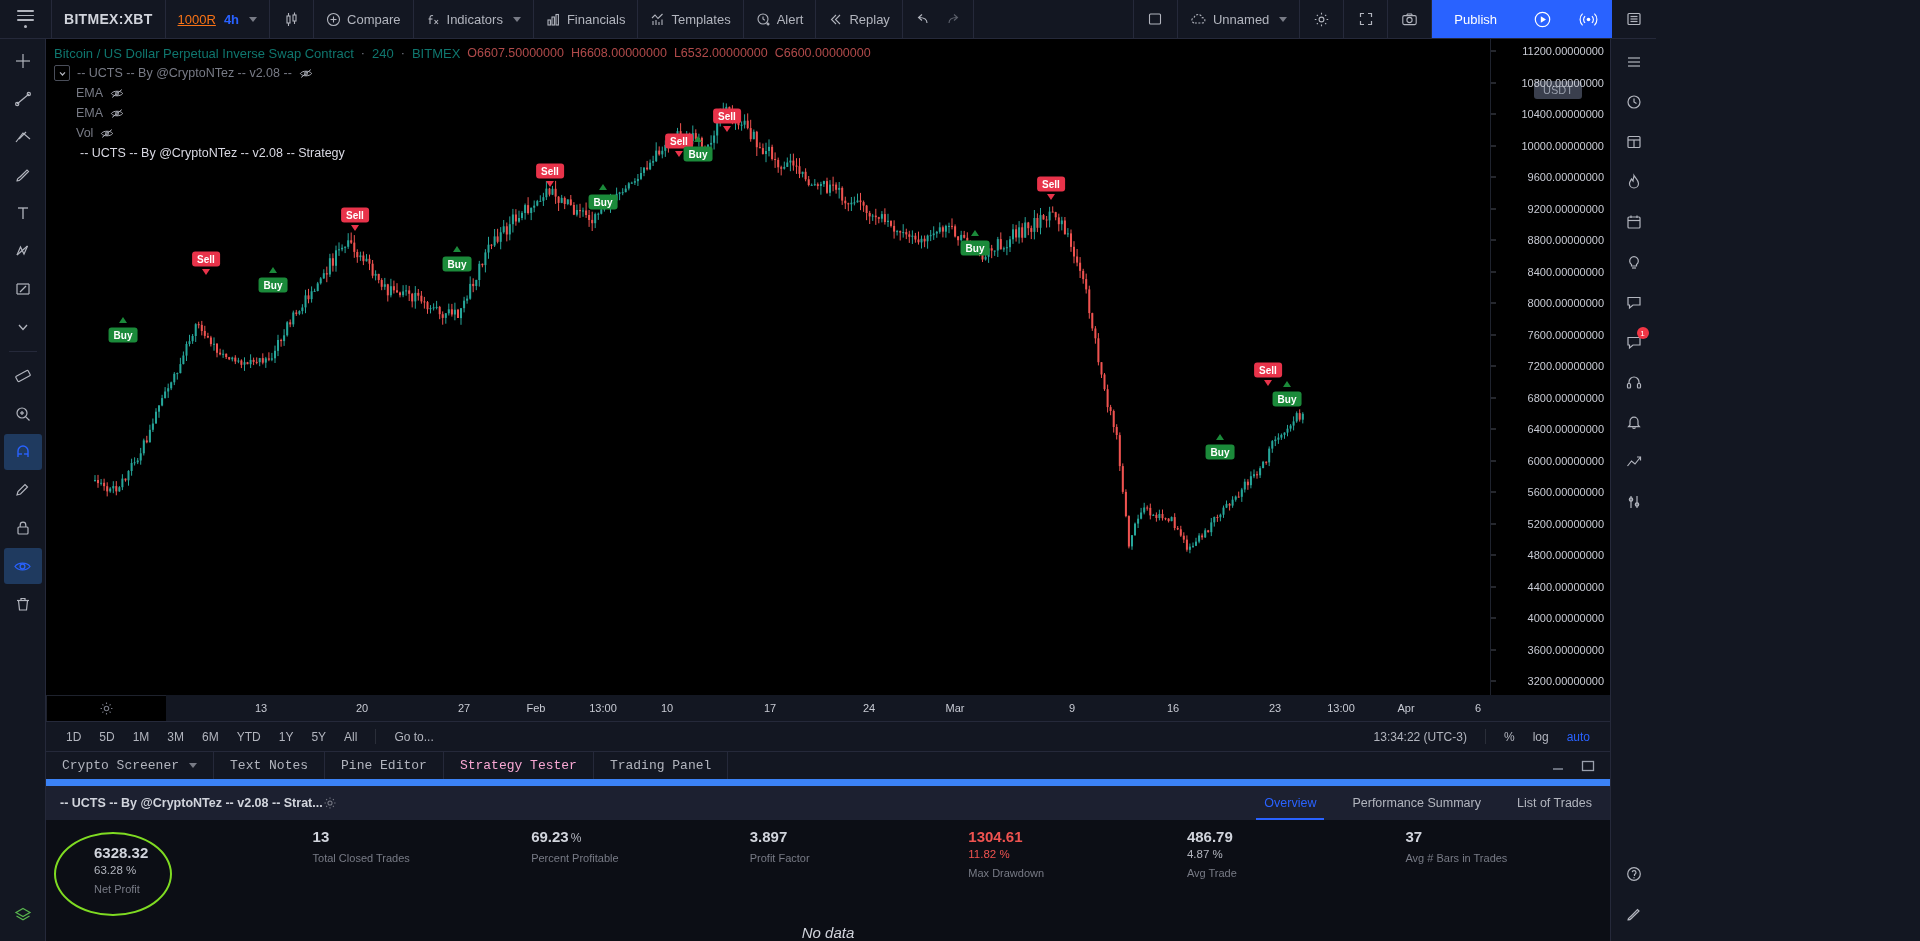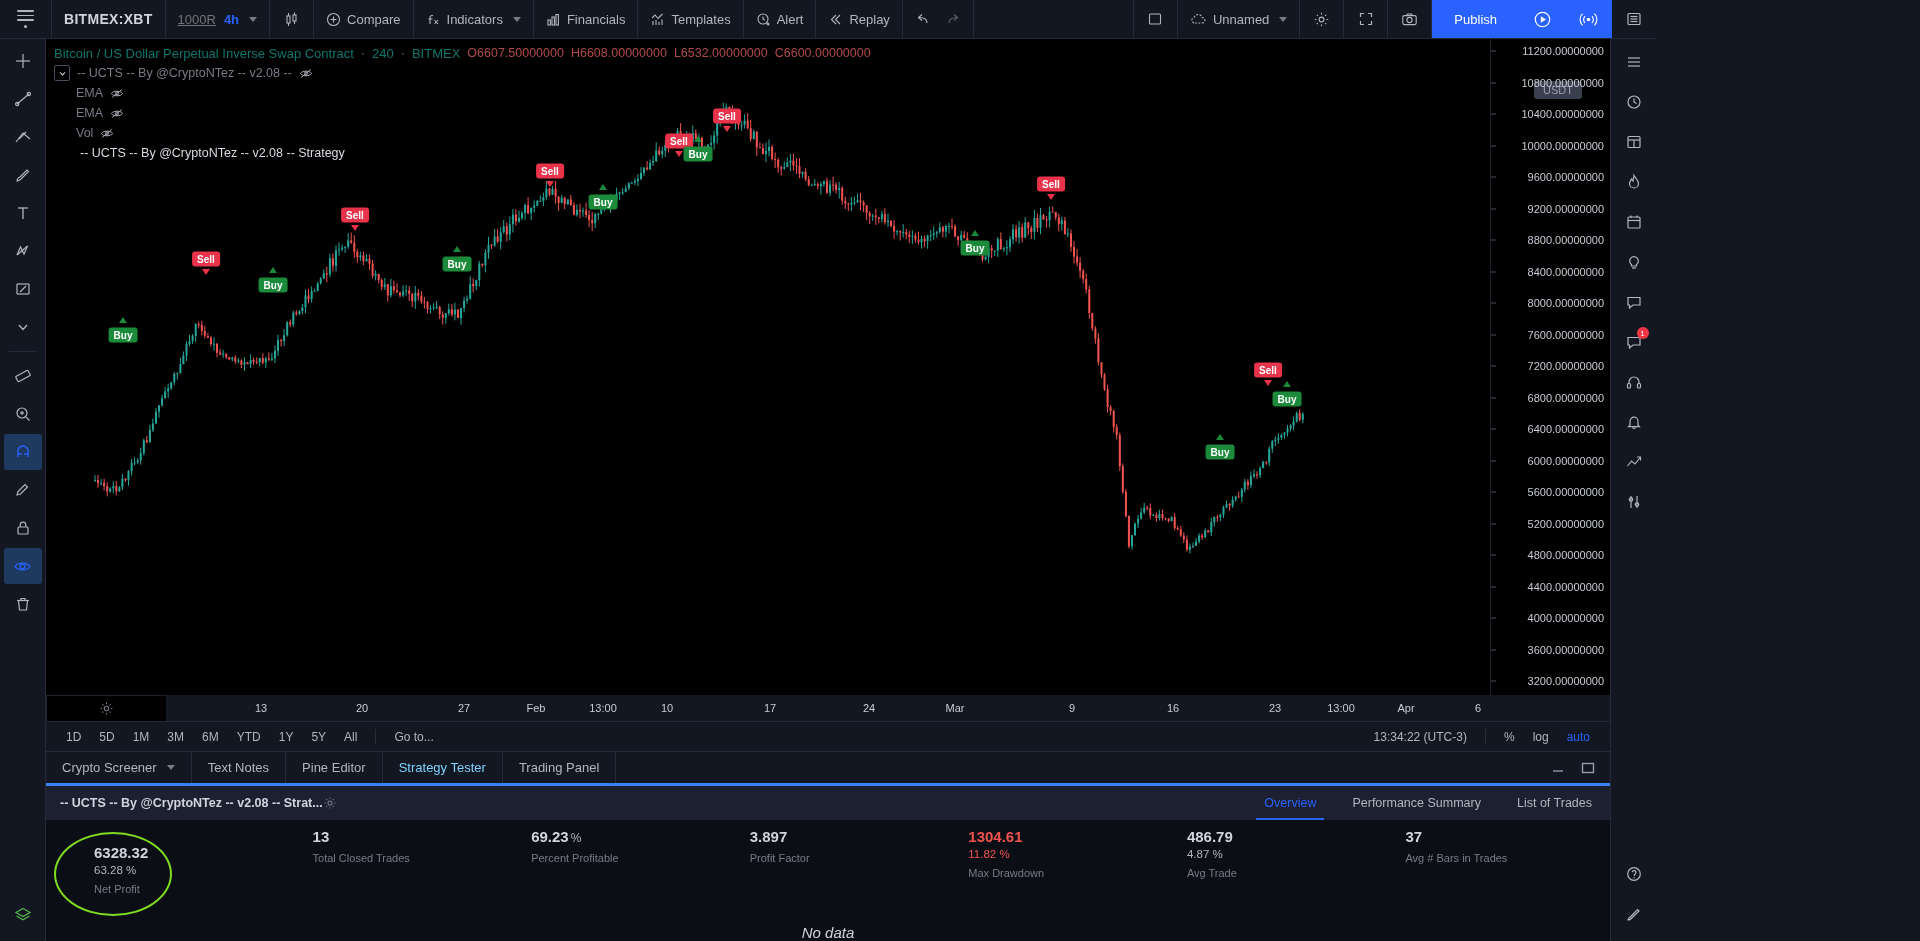--- a/index.html
+++ b/index.html
@@ -26,21 +26,21 @@
     border-right: 1px solid #25293a;
     color: #b2b5be; font-size: 13px;
     cursor: pointer; white-space: nowrap;
   }
   .tb-cell.noborder { border-right: none; }
   .hamburger { width: 52px; justify-content: center; }
   .ham-lines { display:flex; flex-direction:column; gap:3px; align-items:center; }
   .ham-lines i { display:block; width:17px; height:1.6px; background:#b2b5be; border-radius:1px; }
   .ham-lines i.dot { width:3px; height:3px; border-radius:50%; margin-top:1px; }
   .sym { font-weight: bold; font-size: 14px; color: #d1d4dc; letter-spacing: .3px; }
-  .tf-num { color: #737373; font-size: 13px; padding-right: 2px; text-decoration: underline;}
+  .tf-num { color: #f97316; font-size: 13px; padding-right: 2px; text-decoration: underline;}
   .tf-act { color: #2962ff; font-size: 13px; font-weight: 600; }
   .chev { width: 0; height: 0; border-left: 4px solid transparent; border-right: 4px solid transparent; border-top: 5px solid #787b86; margin-left: 4px; }
   .topbar .spacer { flex: 1; border-right: 1px solid #25293a; }
   .icobtn { width: 44px; justify-content: center; }
   .publish {
     background: #2962ff; color: #fff; font-weight: 500;
     padding: 0 22px; border-right: 1px solid #2962ff;
   }
   .bluebtn { background: #2962ff; border-right: 1px solid #2962ff; width: 46px; justify-content:center; }
   svg { display: block; }
@@ -120,27 +120,27 @@
   .vbar { width:1px; height:15px; background:#2a2e39; margin: 0 8px; }
   .tfbar .grow { flex:1; }
   .tf-blue { color:#2962ff; }
 
   
   .bottompanel {
     height: 190px; min-height:190px;
     background:#131722; border-top:1px solid #25293a;
     display:flex; flex-direction:column;
   }
-  .bp-tabs { height:34px; min-height:34px; display:flex; align-items:stretch; border-bottom:3px solid #3b82f6; }
+  .bp-tabs { height:34px; min-height:34px; display:flex; align-items:stretch; border-bottom:7px solid #3b82f6;font-family:Liberation Mono, monospace; }
   .bp-tab {
     display:flex; align-items:center; gap:6px; padding:0 16px;
     font-size:13px; color:#b2b5be; cursor:pointer;
     border-right:1px solid #25293a;
   }
-  .bp-tab.active { color:#7dd3fc; }
+  .bp-tab.active { color:#f9a8d4; }
   .bp-tabs .grow { flex:1; display:flex; align-items:center; justify-content:flex-end; gap:14px; padding-right:14px; }
   .winbtn { cursor:pointer; color:#9aa0ad; }
 
   .bp-head {
     height:34px; min-height:34px; display:flex; align-items:center;
     padding-left:14px; background:#1c2030; position:relative;
   }
   .bp-head .stname { font-size:12.5px; color:#d1d4dc; font-weight:bold; }
   .bp-head .rtabs { position:absolute; right:0; top:0; height:34px; display:flex; align-items:stretch; gap:0; }
   .rtab { display:flex; align-items:center; padding:0 18px; font-size:12.5px; color:#b2b5be; cursor:pointer; position:relative; }

